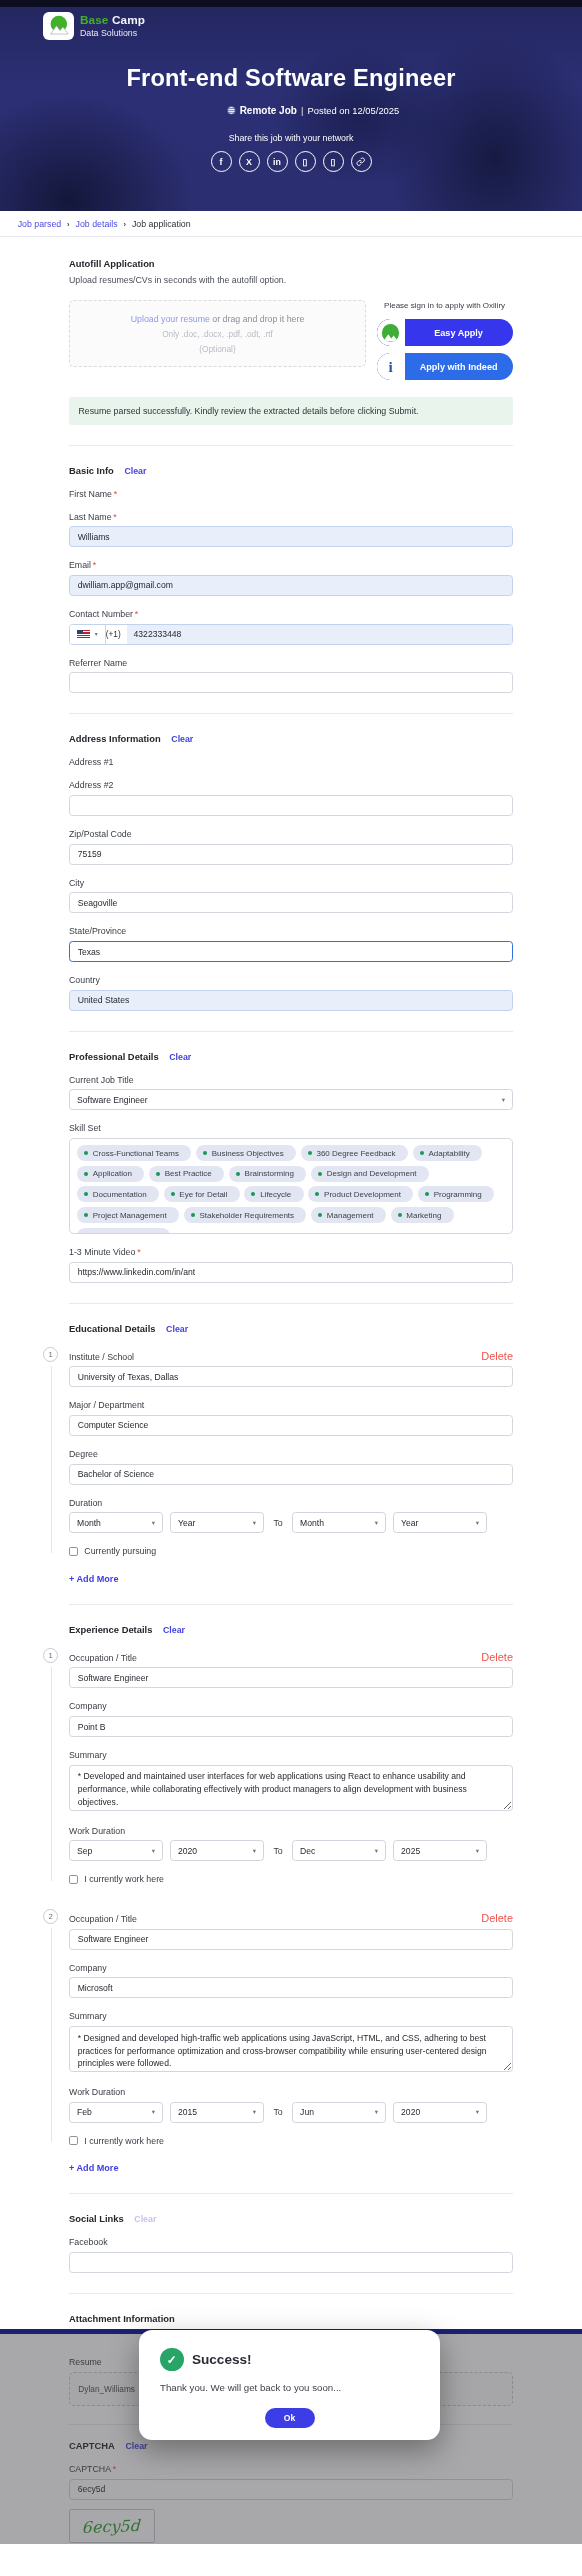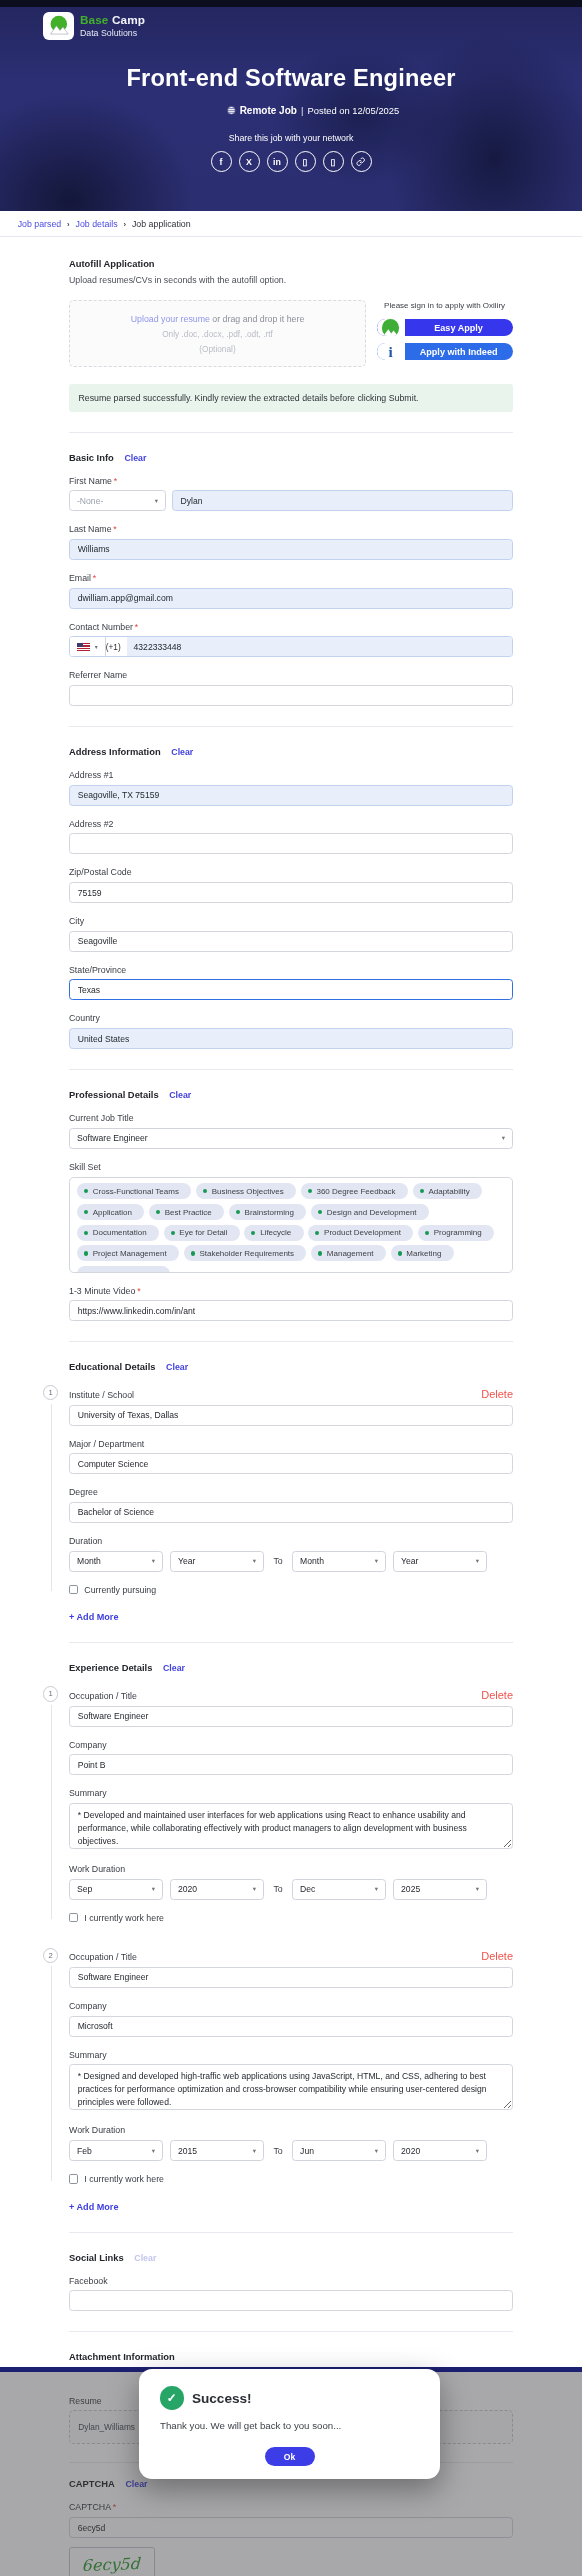--- a/index.html
+++ b/index.html
@@ -65,21 +65,21 @@
   .autofill { margin-top:21px; }
   .af-sub { font-size:8.8px; color:#4a4e57; margin-top:5.9px; }
   .af-body { display:flex; gap:10.6px; margin-top:15.3px; }
   .upload-box { width:297px; height:67px; border:0.6px dashed #d8dae0; border-radius:4.7px; background:#fbfbfc;
                 display:flex; flex-direction:column; align-items:center; justify-content:center; gap:4.7px; cursor:pointer; }
   .upload-l1 { font-size:8.8px; color:#8b8f99; }
   .upload-l1 .ulink { color:#8f97e8; cursor:pointer; }
   .upload-l2, .upload-l3 { font-size:8.3px; color:#b9bcc4; }
   .af-right { width:136px; display:flex; flex-direction:column; align-items:center; }
   .signin-t { font-size:8px; color:#3d4049; text-align:center; line-height:1.5; }
-  .apply-btn { margin-top:7px; width:136px; height:17px; border-radius:13.6px; background:#3636ec; display:flex; align-items:center;
+  .apply-btn { margin-top:7px; width:136px; height:27px; border-radius:13.6px; background:#3636ec; display:flex; align-items:center;
                overflow:hidden; cursor:pointer; border:none; }
   .apply-btn .wseg { width:28px; height:27px; background:#fff; display:flex; align-items:center; justify-content:center; border-radius:13.6px 0 0 13.6px; }
   .apply-btn .blabel { flex:1; text-align:center; color:#fff; font-size:9.1px; font-weight:bold; }
   .easy-logo { width:17.7px; height:17.7px; border-radius:50%; background:#3fae36; display:flex; align-items:flex-end; justify-content:center; overflow:hidden; }
   .indeed-i { font-family:"Liberation Serif", serif; font-weight:bold; color:#2557a7; font-size:15.3px; line-height:1; }
   .parsed { margin-top:16.5px; background:#e9f4ec; border-radius:2.4px; padding:8.8px 9.4px; font-size:8.8px; color:#2f3238; }
 
   
   .skill-box { border:0.6px solid #d4d6de; border-radius:4.7px; padding:5.9px 7px; height:96px; overflow:hidden;
                display:flex; flex-wrap:wrap; gap:4.7px; align-content:flex-start; }
@@ -236,27 +236,20 @@
 
     <hr class="divider">
 
     <section>
       <div class="sec-h-row">
         <h2 class="sec-h">Basic Info</h2>
         <span class="clear-link">Clear</span>
       </div>
 
       <label class="lbl"><span>First Name</span><span class="req">*</span></label>
-      <div class="row">
-        <div class="sel small">
-          <span class="ph">-None-</span>
-          <span class="caret">▾</span>
-        </div>
-        <input class="inp filled" style="flex: 1 1 0%;" value="Dylan">
-      </div>
 
       <label class="lbl"><span>Last Name</span><span class="req">*</span></label>
       <input class="inp filled" value="Williams" style="">
 
       <label class="lbl"><span>Email</span><span class="req">*</span></label>
       <input class="inp filled" value="dwilliam.app@gmail.com" style="">
 
       <label class="lbl"><span>Contact Number</span><span class="req">*</span></label>
       <div class="phone">
         <div class="left">
@@ -272,21 +265,20 @@
     </section>
 
     <hr class="divider">
 
     <section>
       <div class="sec-h-row">
         <h2 class="sec-h">Address Information</h2>
         <span class="clear-link">Clear</span>
       </div>
       <label class="lbl">Address #1</label>
-      <input class="inp filled" value="Seagoville, TX 75159" style="">
       <label class="lbl">Address #2</label>
       <input class="inp" value="" style="">
       <label class="lbl">Zip/Postal Code</label>
       <input class="inp" value="75159" style="">
       <label class="lbl">City</label>
       <input class="inp" value="Seagoville" style="">
       <label class="lbl">State/Province</label>
       <input class="inp focused" value="Texas" style="">
       <label class="lbl">Country</label>
       <input class="inp filled" value="United States" style="">

